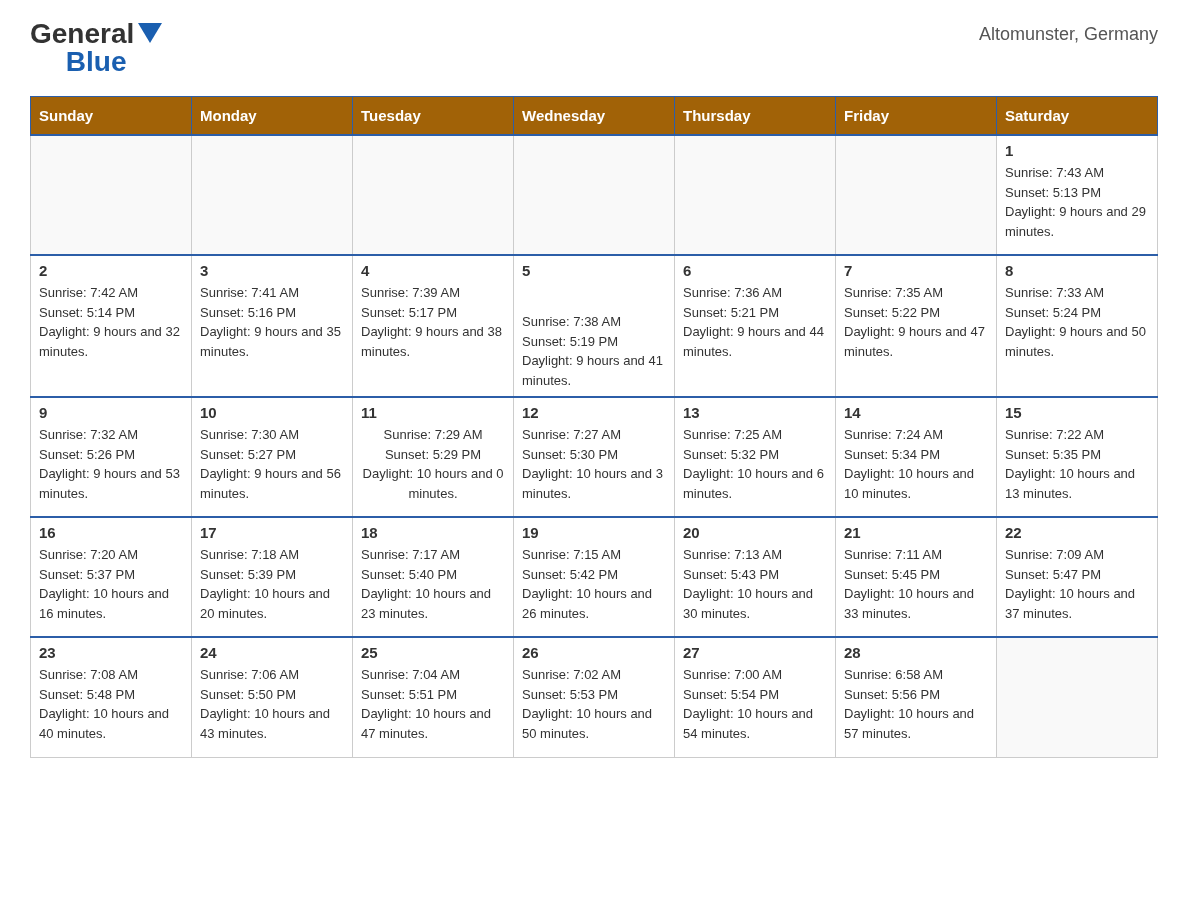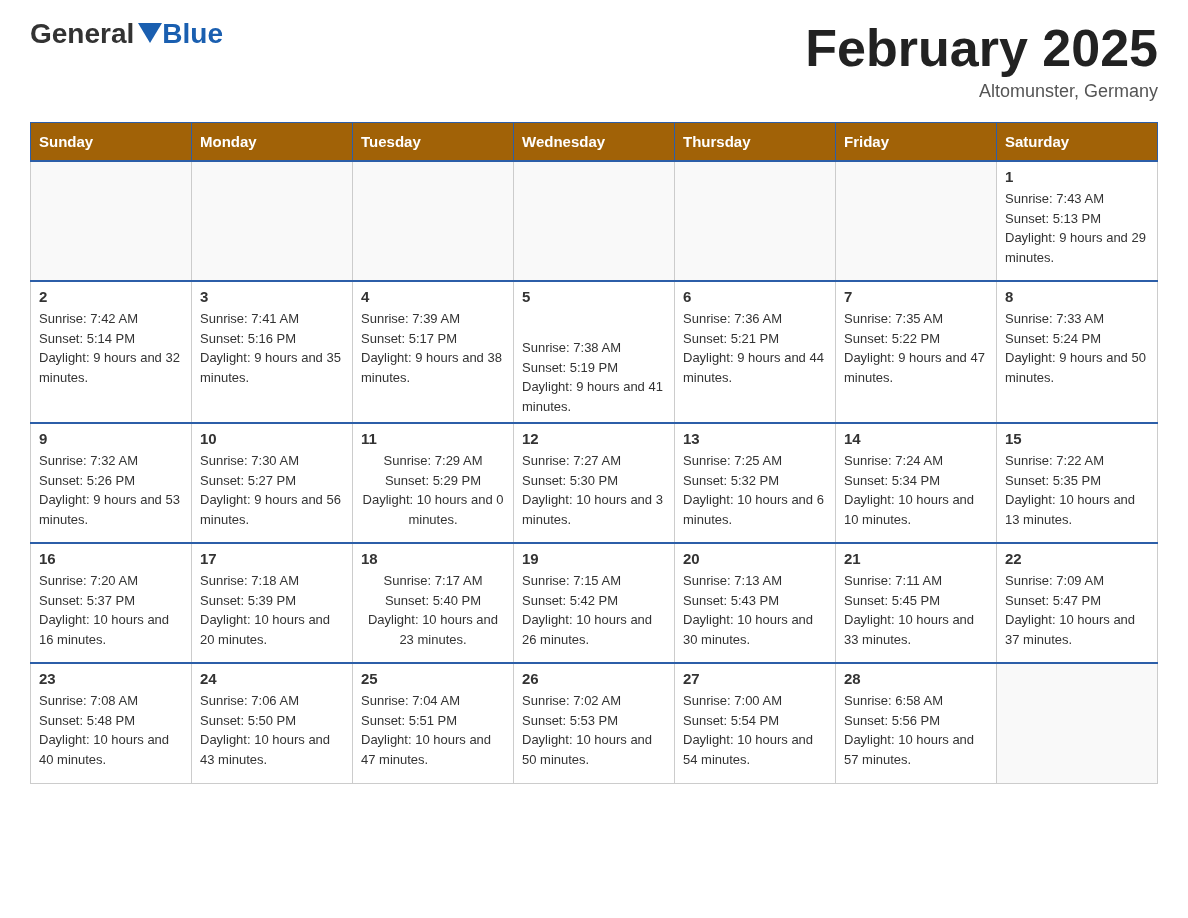--- a/index.html
+++ b/index.html
@@ -12,22 +12,22 @@
       padding: 20px 30px;
     }
     .header {
       display: flex;
       justify-content: space-between;
       align-items: flex-start;
       margin-bottom: 20px;
     }
     .logo {
       display: flex;
-      flex-direction: row;
-      align-items: flex-start;
+      flex-direction: column;
+      align-items: center;
     }
     .logo-text-general {
       font-size: 28px;
       font-weight: bold;
       color: #333;
       line-height: 1;
     }
     .logo-text-blue {
       font-size: 28px;
       font-weight: bold;
@@ -108,21 +108,20 @@
 
 <div class="header">
   <div class="logo">
     <div class="logo-top-row">
       <span class="logo-text-general">General</span>
       <div class="logo-triangle"></div>
     </div>
     <span class="logo-text-blue">Blue</span>
   </div>
   <div class="title-block">
-    <div class="calendar-title">February 2025</div>
     <div class="calendar-subtitle">Altomunster, Germany</div>
   </div>
 </div>
 
 <table class="calendar-table">
   <thead>
     <tr>
     <th>Sunday</th>
         <th>Monday</th>
         <th>Tuesday</th>
@@ -243,21 +242,21 @@
 Daylight: 10 hours and 16 minutes.</div>
         </td>
         <td>
           <span class="day-number">17</span>
           <div class="day-info" style="white-space: pre-line;">Sunrise: 7:18 AM
 Sunset: 5:39 PM
 Daylight: 10 hours and 20 minutes.</div>
         </td>
         <td>
           <span class="day-number">18</span>
-          <div class="day-info" style="white-space: pre-line; text-align: center;">Sunrise: 7:17 AM
+          <div class="day-info" style="white-space: pre-line;">Sunrise: 7:17 AM
 Sunset: 5:40 PM
 Daylight: 10 hours and 23 minutes.</div>
         </td>
         <td>
           <span class="day-number">19</span>
           <div class="day-info" style="white-space: pre-line;">Sunrise: 7:15 AM
 Sunset: 5:42 PM
 Daylight: 10 hours and 26 minutes.</div>
         </td>
         <td>

